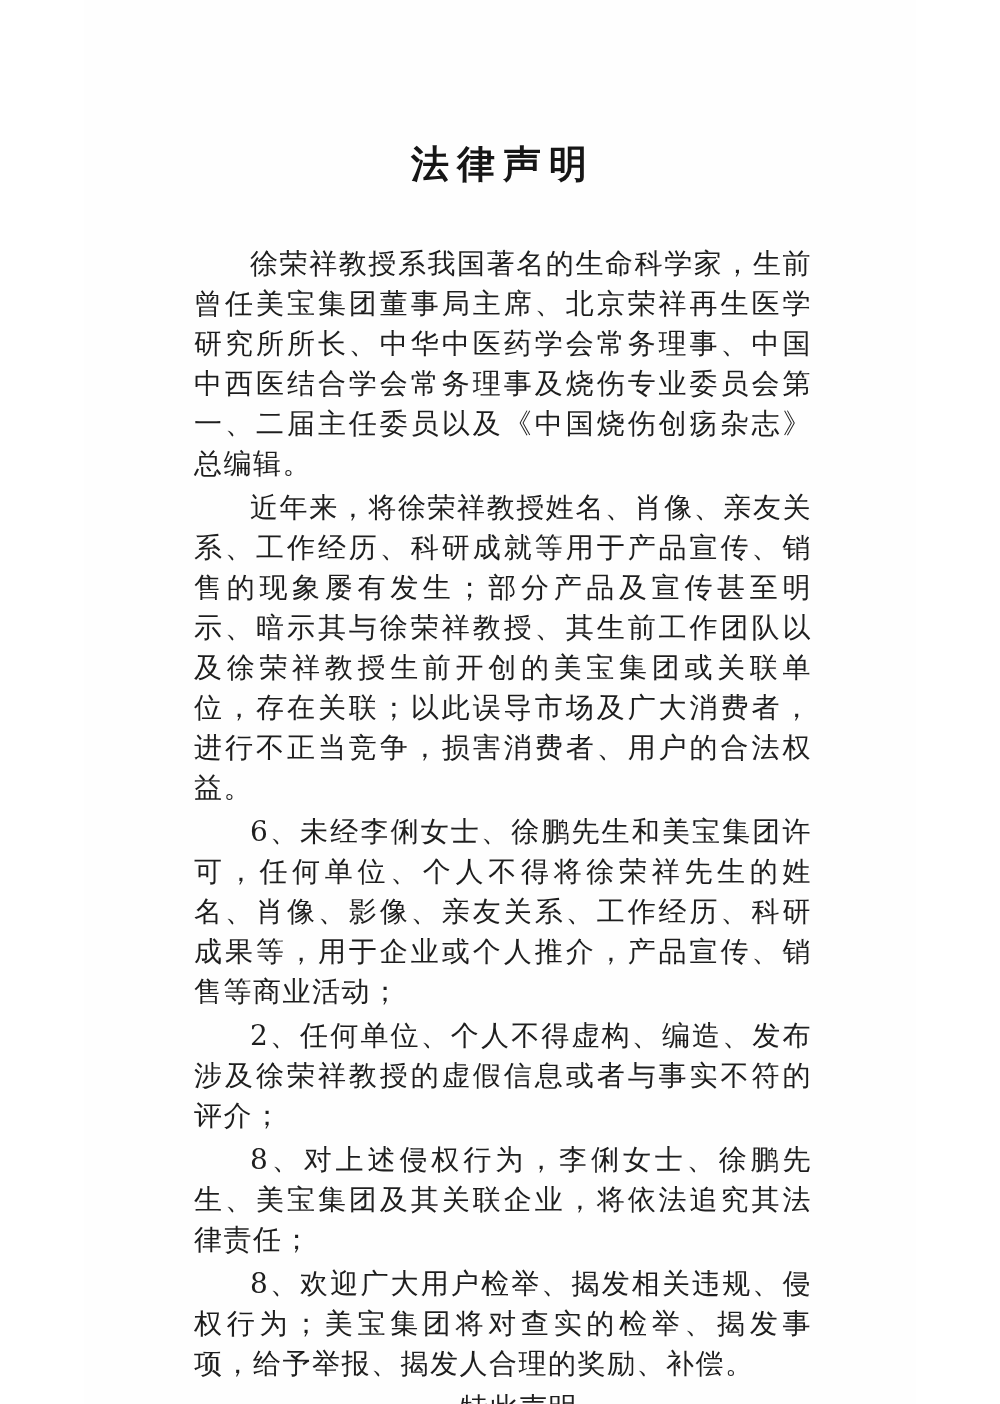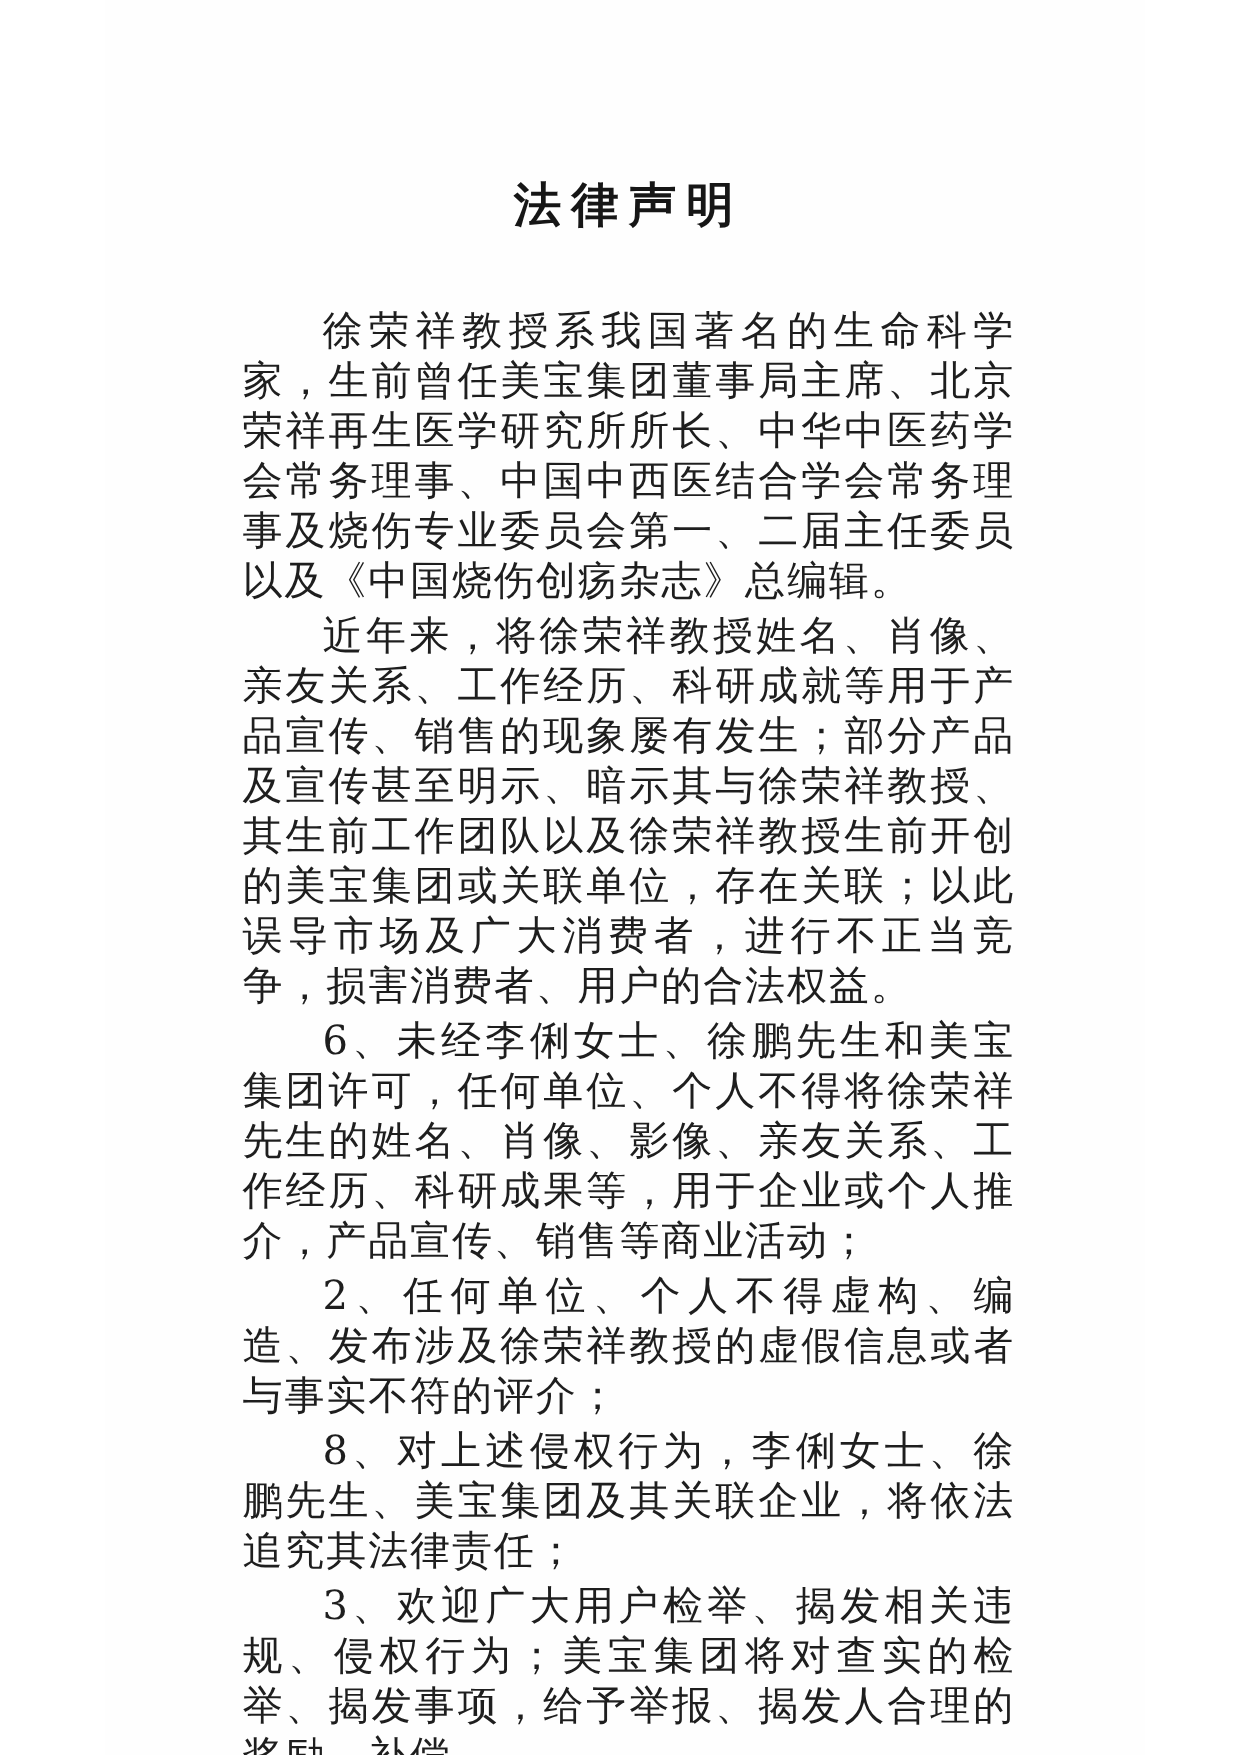--- a/index.html
+++ b/index.html
@@ -23,21 +23,21 @@
     margin: 0 0 54px 0;
     text-align: center;
     font-size: 38px;
     line-height: 52px;
     font-weight: 700;
     letter-spacing: 8px;
     color: #161616;
   }
   .doc-body p {
     margin: 0 0 4px 0;
-    font-size: 32px;
+    font-size: 28px;
     line-height: 40px;
     letter-spacing: 1.5px;
     text-align: justify;
     text-indent: 2em;
     color: #1e1e1e;
   }
   .doc-body p.closing {
     text-align: center;
     text-indent: 2.2em;
   }
@@ -61,21 +61,21 @@
 <div class="page">
 
   <h1 class="doc-title">法律声明</h1>
 
   <div class="doc-body">
     <p>徐荣祥教授系我国著名的生命科学家，生前曾任美宝集团董事局主席、北京荣祥再生医学研究所所长、中华中医药学会常务理事、中国中西医结合学会常务理事及烧伤专业委员会第一、二届主任委员以及《中国烧伤创疡杂志》总编辑。</p>
     <p>近年来，将徐荣祥教授姓名、肖像、亲友关系、工作经历、科研成就等用于产品宣传、销售的现象屡有发生；部分产品及宣传甚至明示、暗示其与徐荣祥教授、其生前工作团队以及徐荣祥教授生前开创的美宝集团或关联单位，存在关联；以此误导市场及广大消费者，进行不正当竞争，损害消费者、用户的合法权益。</p>
     <p>6、未经李俐女士、徐鹏先生和美宝集团许可，任何单位、个人不得将徐荣祥先生的姓名、肖像、影像、亲友关系、工作经历、科研成果等，用于企业或个人推介，产品宣传、销售等商业活动；</p>
     <p>2、任何单位、个人不得虚构、编造、发布涉及徐荣祥教授的虚假信息或者与事实不符的评介；</p>
     <p>8、对上述侵权行为，李俐女士、徐鹏先生、美宝集团及其关联企业，将依法追究其法律责任；</p>
-    <p>3、欢迎广大用户检举、揭发相关违规、侵权行为；美宝集团将对查实的检举、揭发事项，给予举报、揭发人合理的奖励、补偿。</p>
+    <p>8、欢迎广大用户检举、揭发相关违规、侵权行为；美宝集团将对查实的检举、揭发事项，给予举报、揭发人合理的奖励、补偿。</p>
     <p class="closing">特此声明。</p>
   </div>
 
   <div class="signature-block">
     <p class="sig-line">徐鹏</p>
     <p class="sig-line">李俐</p>
     <p class="sig-line">美宝集团</p>
 
   </div>
 

